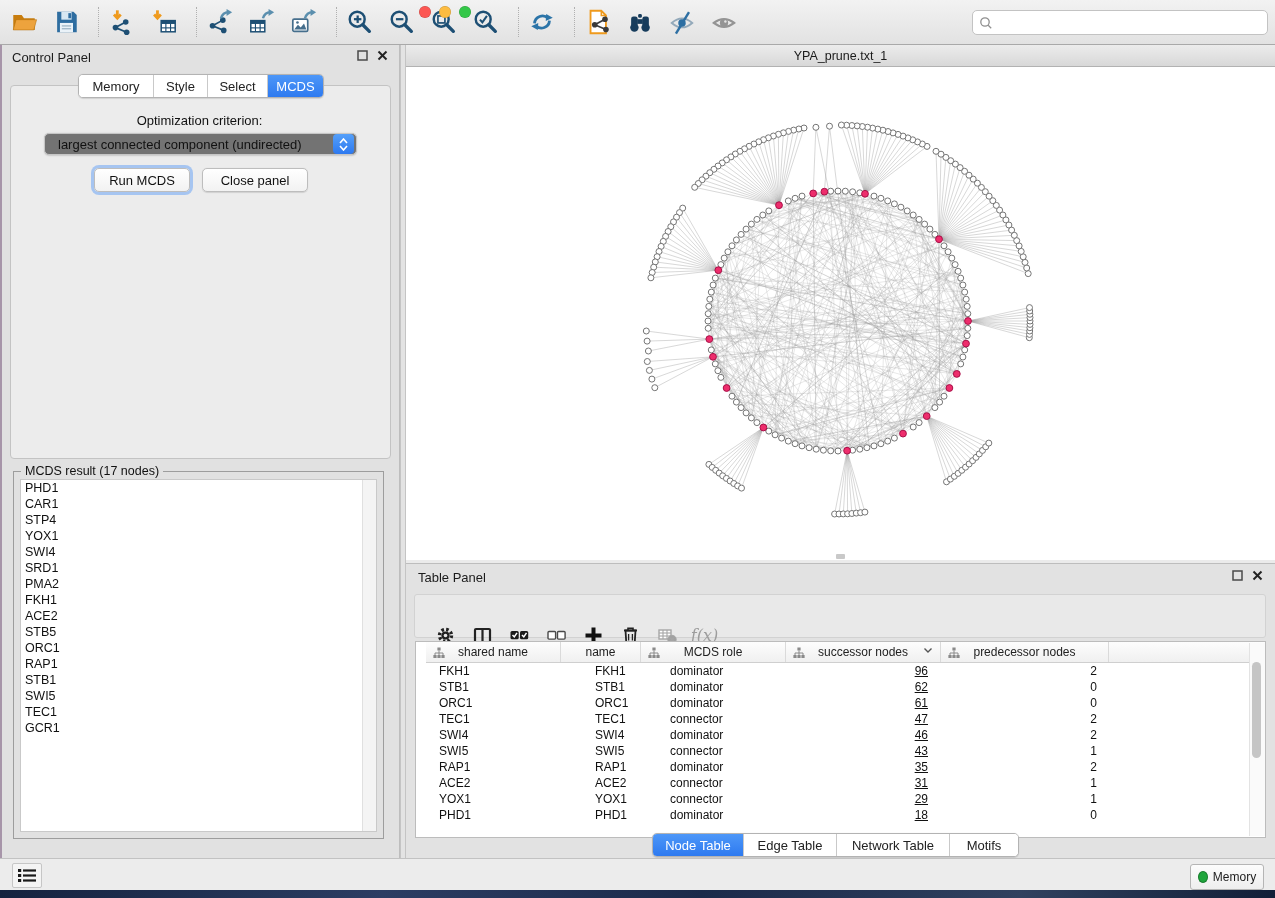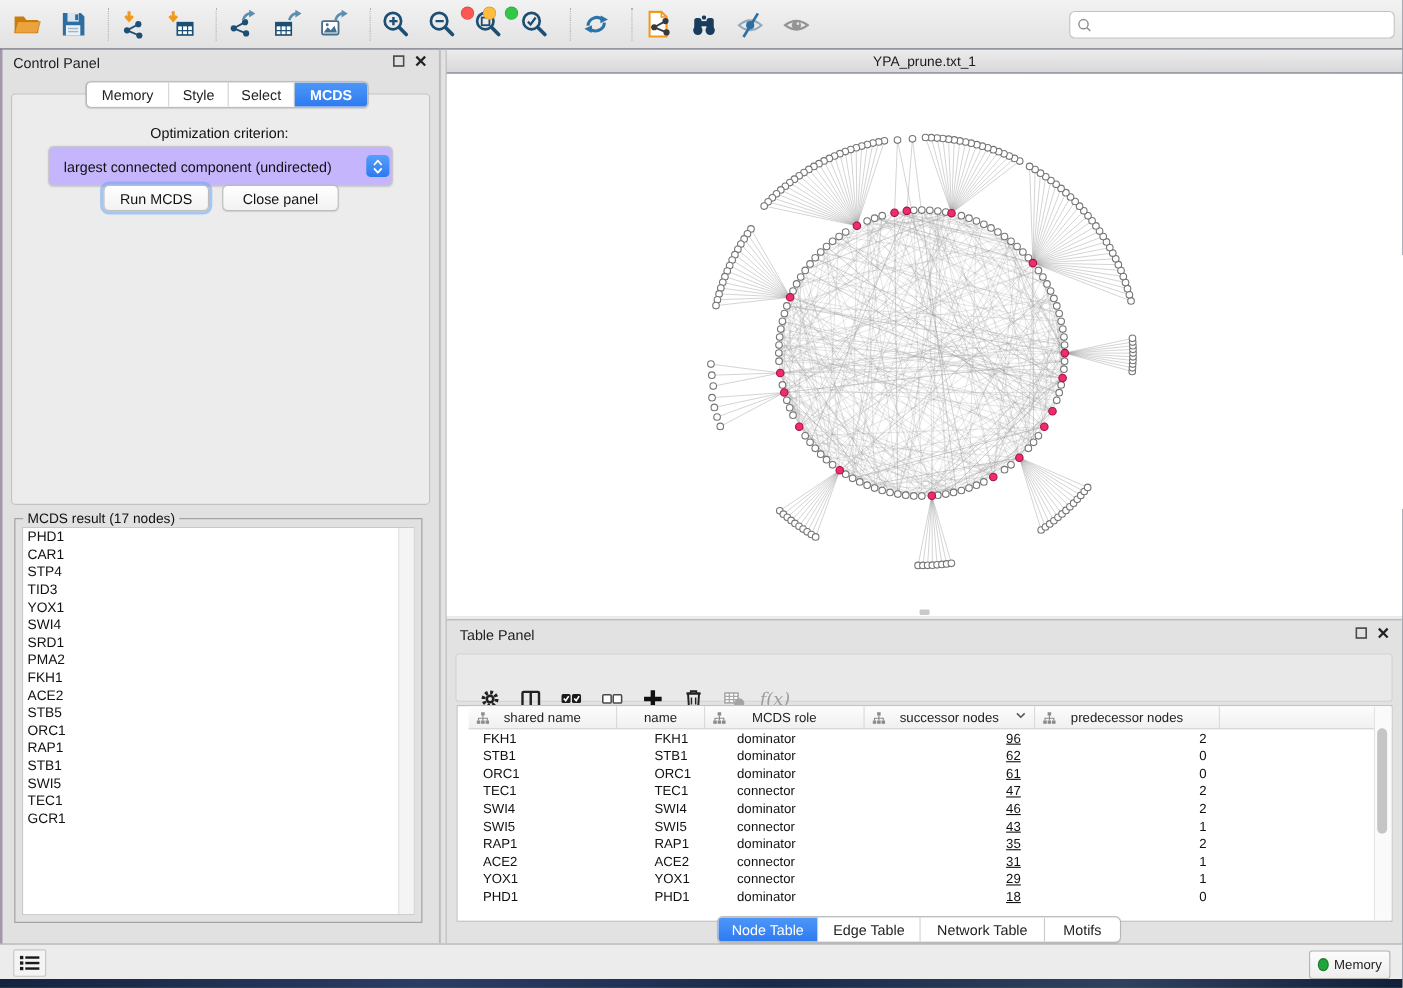--- a/index.html
+++ b/index.html
@@ -32,21 +32,21 @@
   #cp-title{left:12px;top:50px;}
   .win-btns{display:flex;gap:9px;align-items:center;}
   #cp-btns{left:357px;top:50px;}
   .float-btn svg,.close-btn svg{display:block;}
   #cp-tabbox{left:10px;top:85px;width:379px;height:372px;background:#ececec;border:1px solid #c3c3c3;border-radius:4px;}
   #cp-tabs{left:78px;top:74px;height:22px;display:flex;border:1px solid #b3b3b3;border-radius:5px;background:#fff;overflow:hidden;box-shadow:0 .5px 1px rgba(0,0,0,.12);}
   .seg{font-size:13px;color:#222;display:flex;align-items:center;justify-content:center;border-right:1px solid #c9c9c9;background:#fff;cursor:default;}
   .seg:last-child{border-right:none;}
   .seg.active{background:linear-gradient(#4d97f8,#2e7af0);color:#fff;}
   #opt-label{left:10px;top:113px;width:379px;text-align:center;font-size:13px;color:#111;}
-  #criterion-select{left:44px;top:133px;width:313px;height:36px;background:#c4b5fd;border:1px solid #c6c6c6;border-radius:5px;
+  #criterion-select{left:44px;top:133px;width:313px;height:22px;background:#737373;border:1px solid #c6c6c6;border-radius:5px;
     box-shadow:0 .5px 1.5px rgba(0,0,0,.15);display:flex;align-items:center;box-sizing:border-box;}
   #criterion-select .val{flex:1;font-size:13px;color:#111;padding-left:13px;white-space:nowrap;}
   #criterion-select .stepper{width:21px;height:20px;margin-right:2.5px;border-radius:4px;
     background:linear-gradient(#55a0fa,#2d79f0);display:flex;flex-direction:column;align-items:center;justify-content:center;gap:1px;}
   .mac-btn{background:linear-gradient(#ffffff,#f2f2f2);border:1px solid #bdbdbd;border-radius:5px;
     font-size:13px;color:#111;display:flex;align-items:center;justify-content:center;box-sizing:border-box;
     box-shadow:0 .5px 1px rgba(0,0,0,.12);}
   #run-btn{left:94px;top:168px;width:96px;height:24px;box-shadow:0 0 0 3px rgba(110,165,245,.55);}
   #closepanel-btn{left:202px;top:168px;width:106px;height:24px;}
   #mcds-box{left:13px;top:471px;width:371px;height:368px;border:1px solid #9d9d9d;background:#e1e1e1;box-sizing:border-box;}
@@ -302,21 +302,21 @@
         <line x1="1.5" y1="1.5" x2="9.5" y2="9.5" stroke="#222" stroke-width="2"></line>
         <line x1="9.5" y1="1.5" x2="1.5" y2="9.5" stroke="#222" stroke-width="2"></line>
       </svg>
     </span>
 </div>
 <div id="cp-tabbox" class="abs"></div>
 <div id="cp-tabs" class="abs">
     <div class="seg" style="width: 74px;">Memory</div>
     <div class="seg" style="width: 53px;">Style</div>
     <div class="seg" style="width: 59px;">Select</div>
-    <div class="seg active" style="width: 66px; font-weight: bold;">MCDS</div>
+    <div class="seg active" style="width: 55px;">MCDS</div>
   </div>
 <div id="opt-label" class="abs">Optimization criterion:</div>
 <div id="criterion-select" class="abs">
   <span class="val">largest connected component (undirected)</span>
   <span class="stepper">
     <svg width="9" height="6" viewBox="0 0 9 6">
         <path d="M1 5 L4.5 1 L8 5" fill="none" stroke="#fff" stroke-width="1.6"></path>
       </svg>
     <svg width="9" height="6" viewBox="0 0 9 6">
         <path d="M1 1 L4.5 5 L8 1" fill="none" stroke="#fff" stroke-width="1.6"></path>
@@ -325,21 +325,20 @@
 </div>
 <div id="run-btn" class="abs mac-btn">Run MCDS</div>
 <div id="closepanel-btn" class="abs mac-btn">Close panel</div>
 <div id="mcds-box" class="abs"></div>
 <div id="mcds-legend" class="abs">MCDS result (17 nodes)</div>
 <div id="mcds-list" class="abs">
   <div id="mcds-scroll"></div>
 <div class="mcds-item">PHD1</div>
     <div class="mcds-item">CAR1</div>
     <div class="mcds-item">STP4</div>
-    <div class="mcds-item">TID3</div>
     <div class="mcds-item">YOX1</div>
     <div class="mcds-item">SWI4</div>
     <div class="mcds-item">SRD1</div>
     <div class="mcds-item">PMA2</div>
     <div class="mcds-item">FKH1</div>
     <div class="mcds-item">ACE2</div>
     <div class="mcds-item">STB5</div>
     <div class="mcds-item">ORC1</div>
     <div class="mcds-item">RAP1</div>
     <div class="mcds-item">STB1</div>

